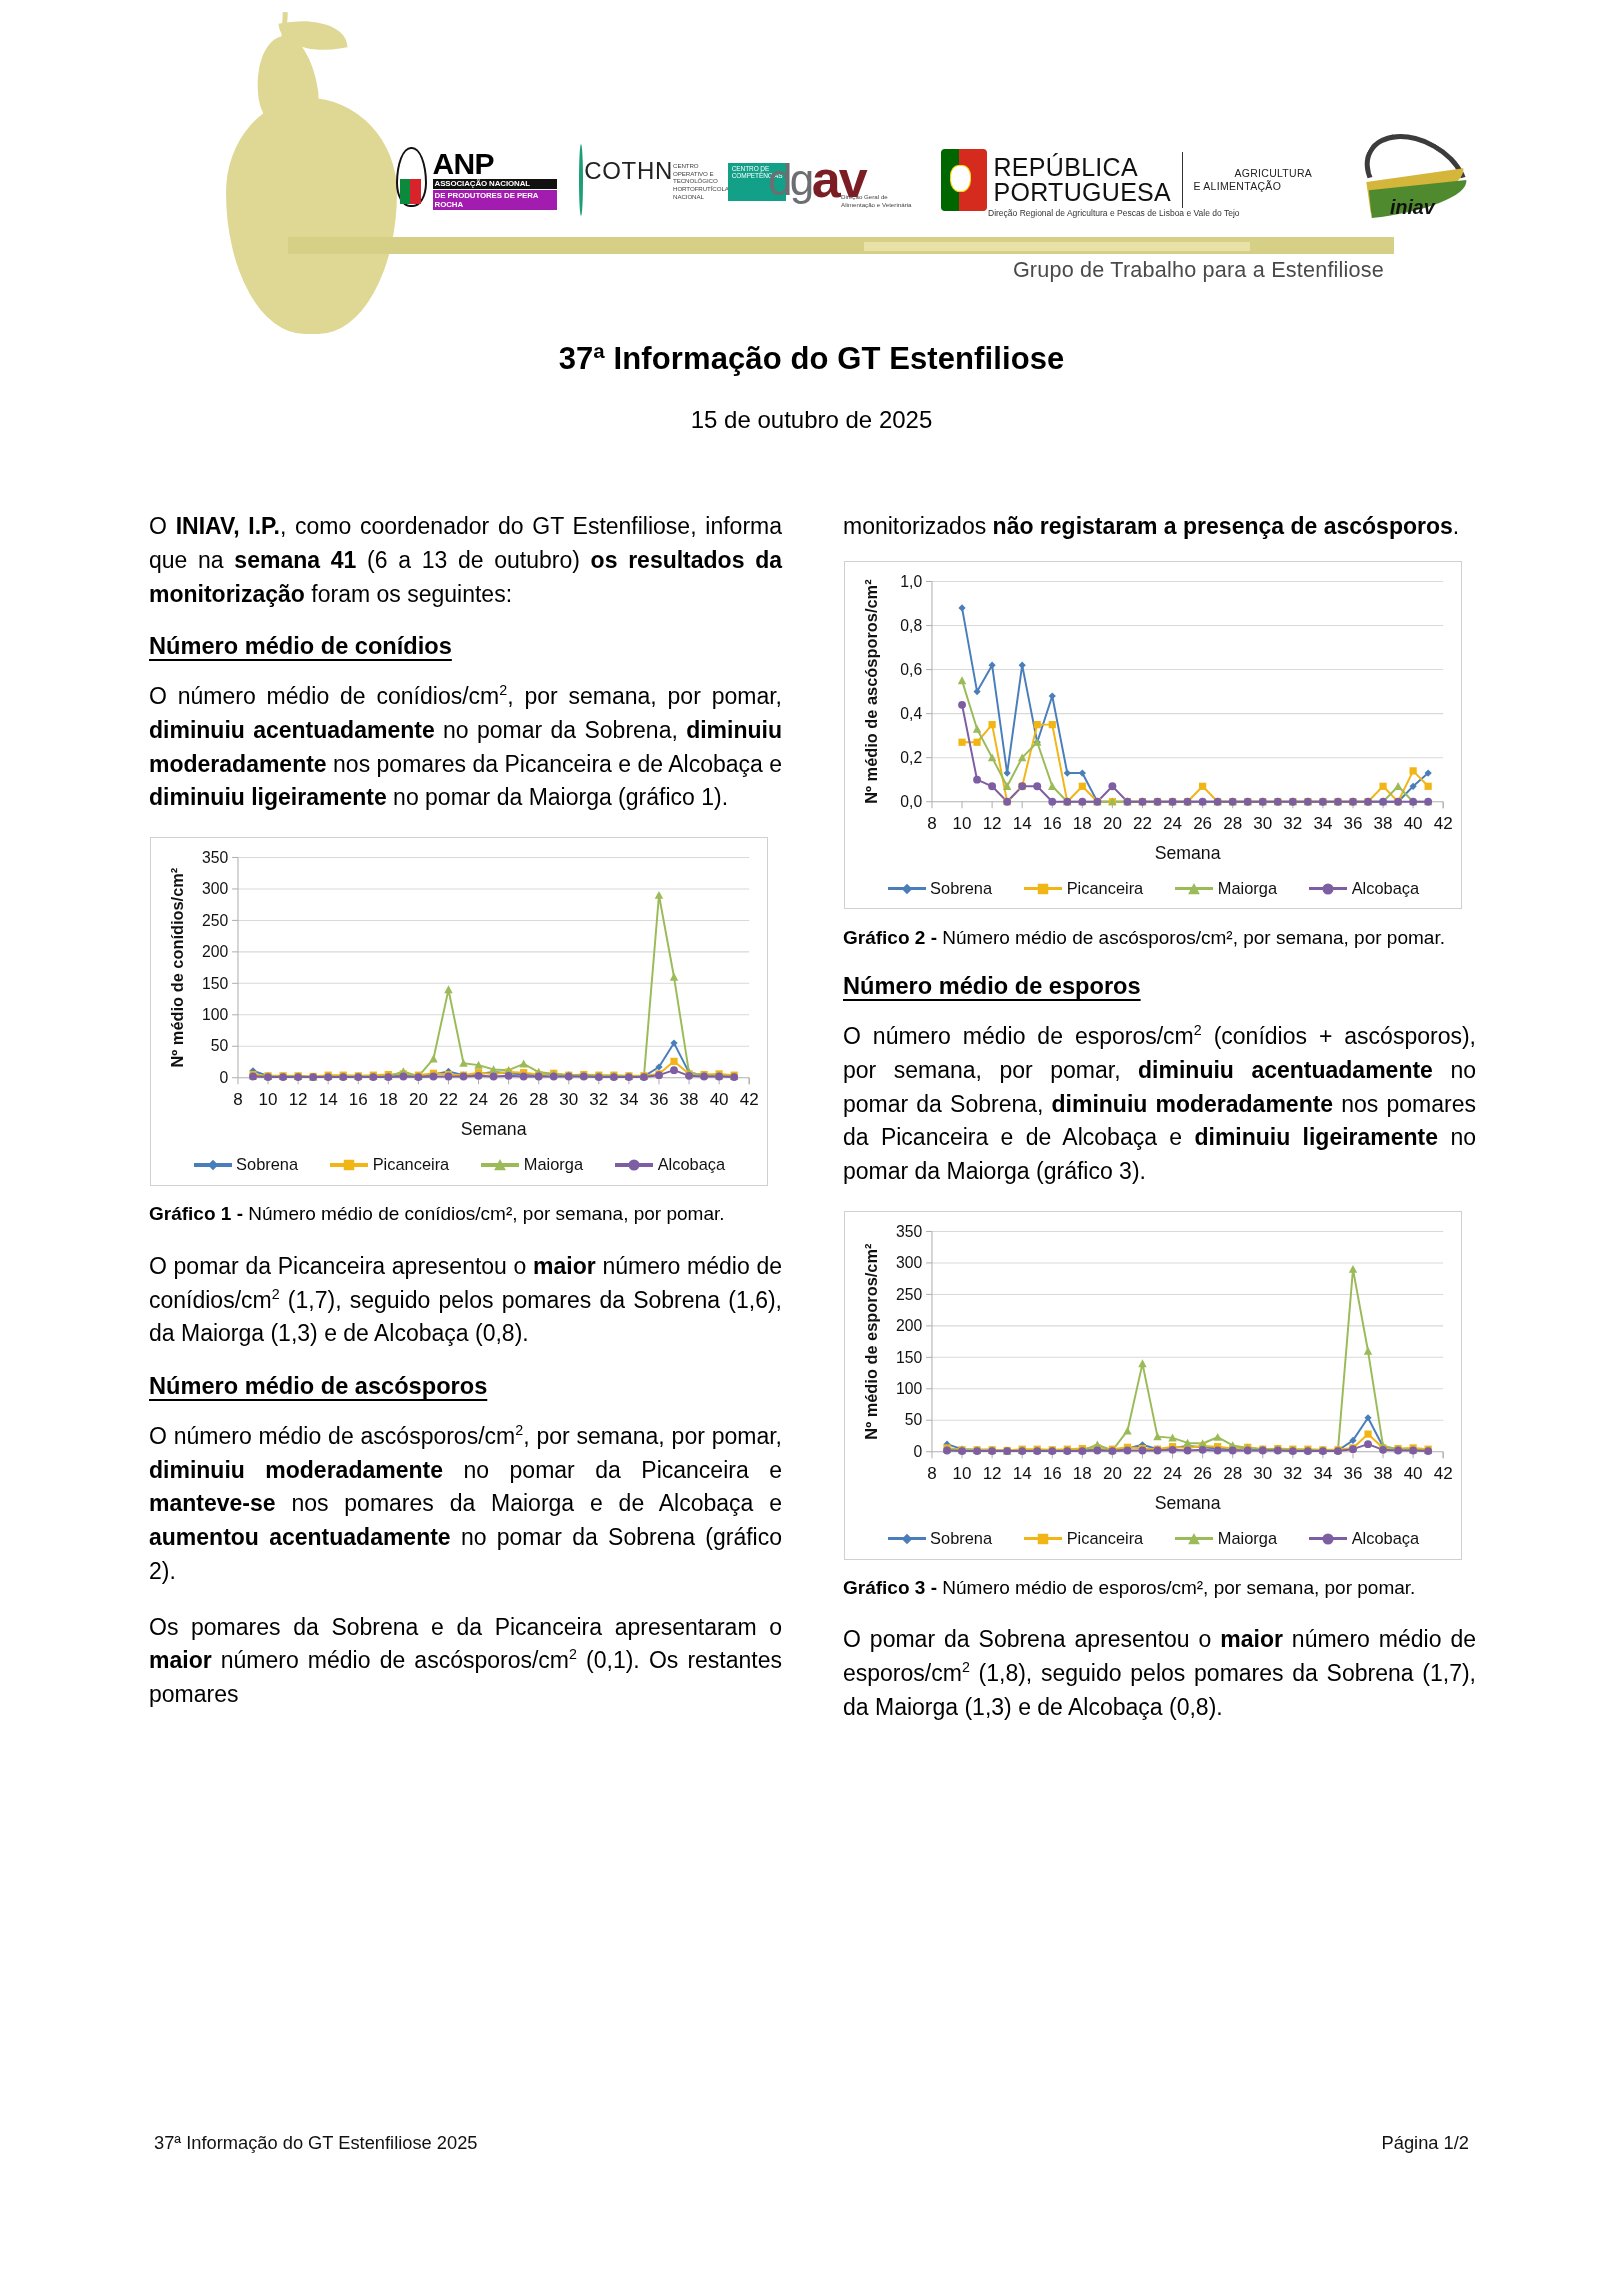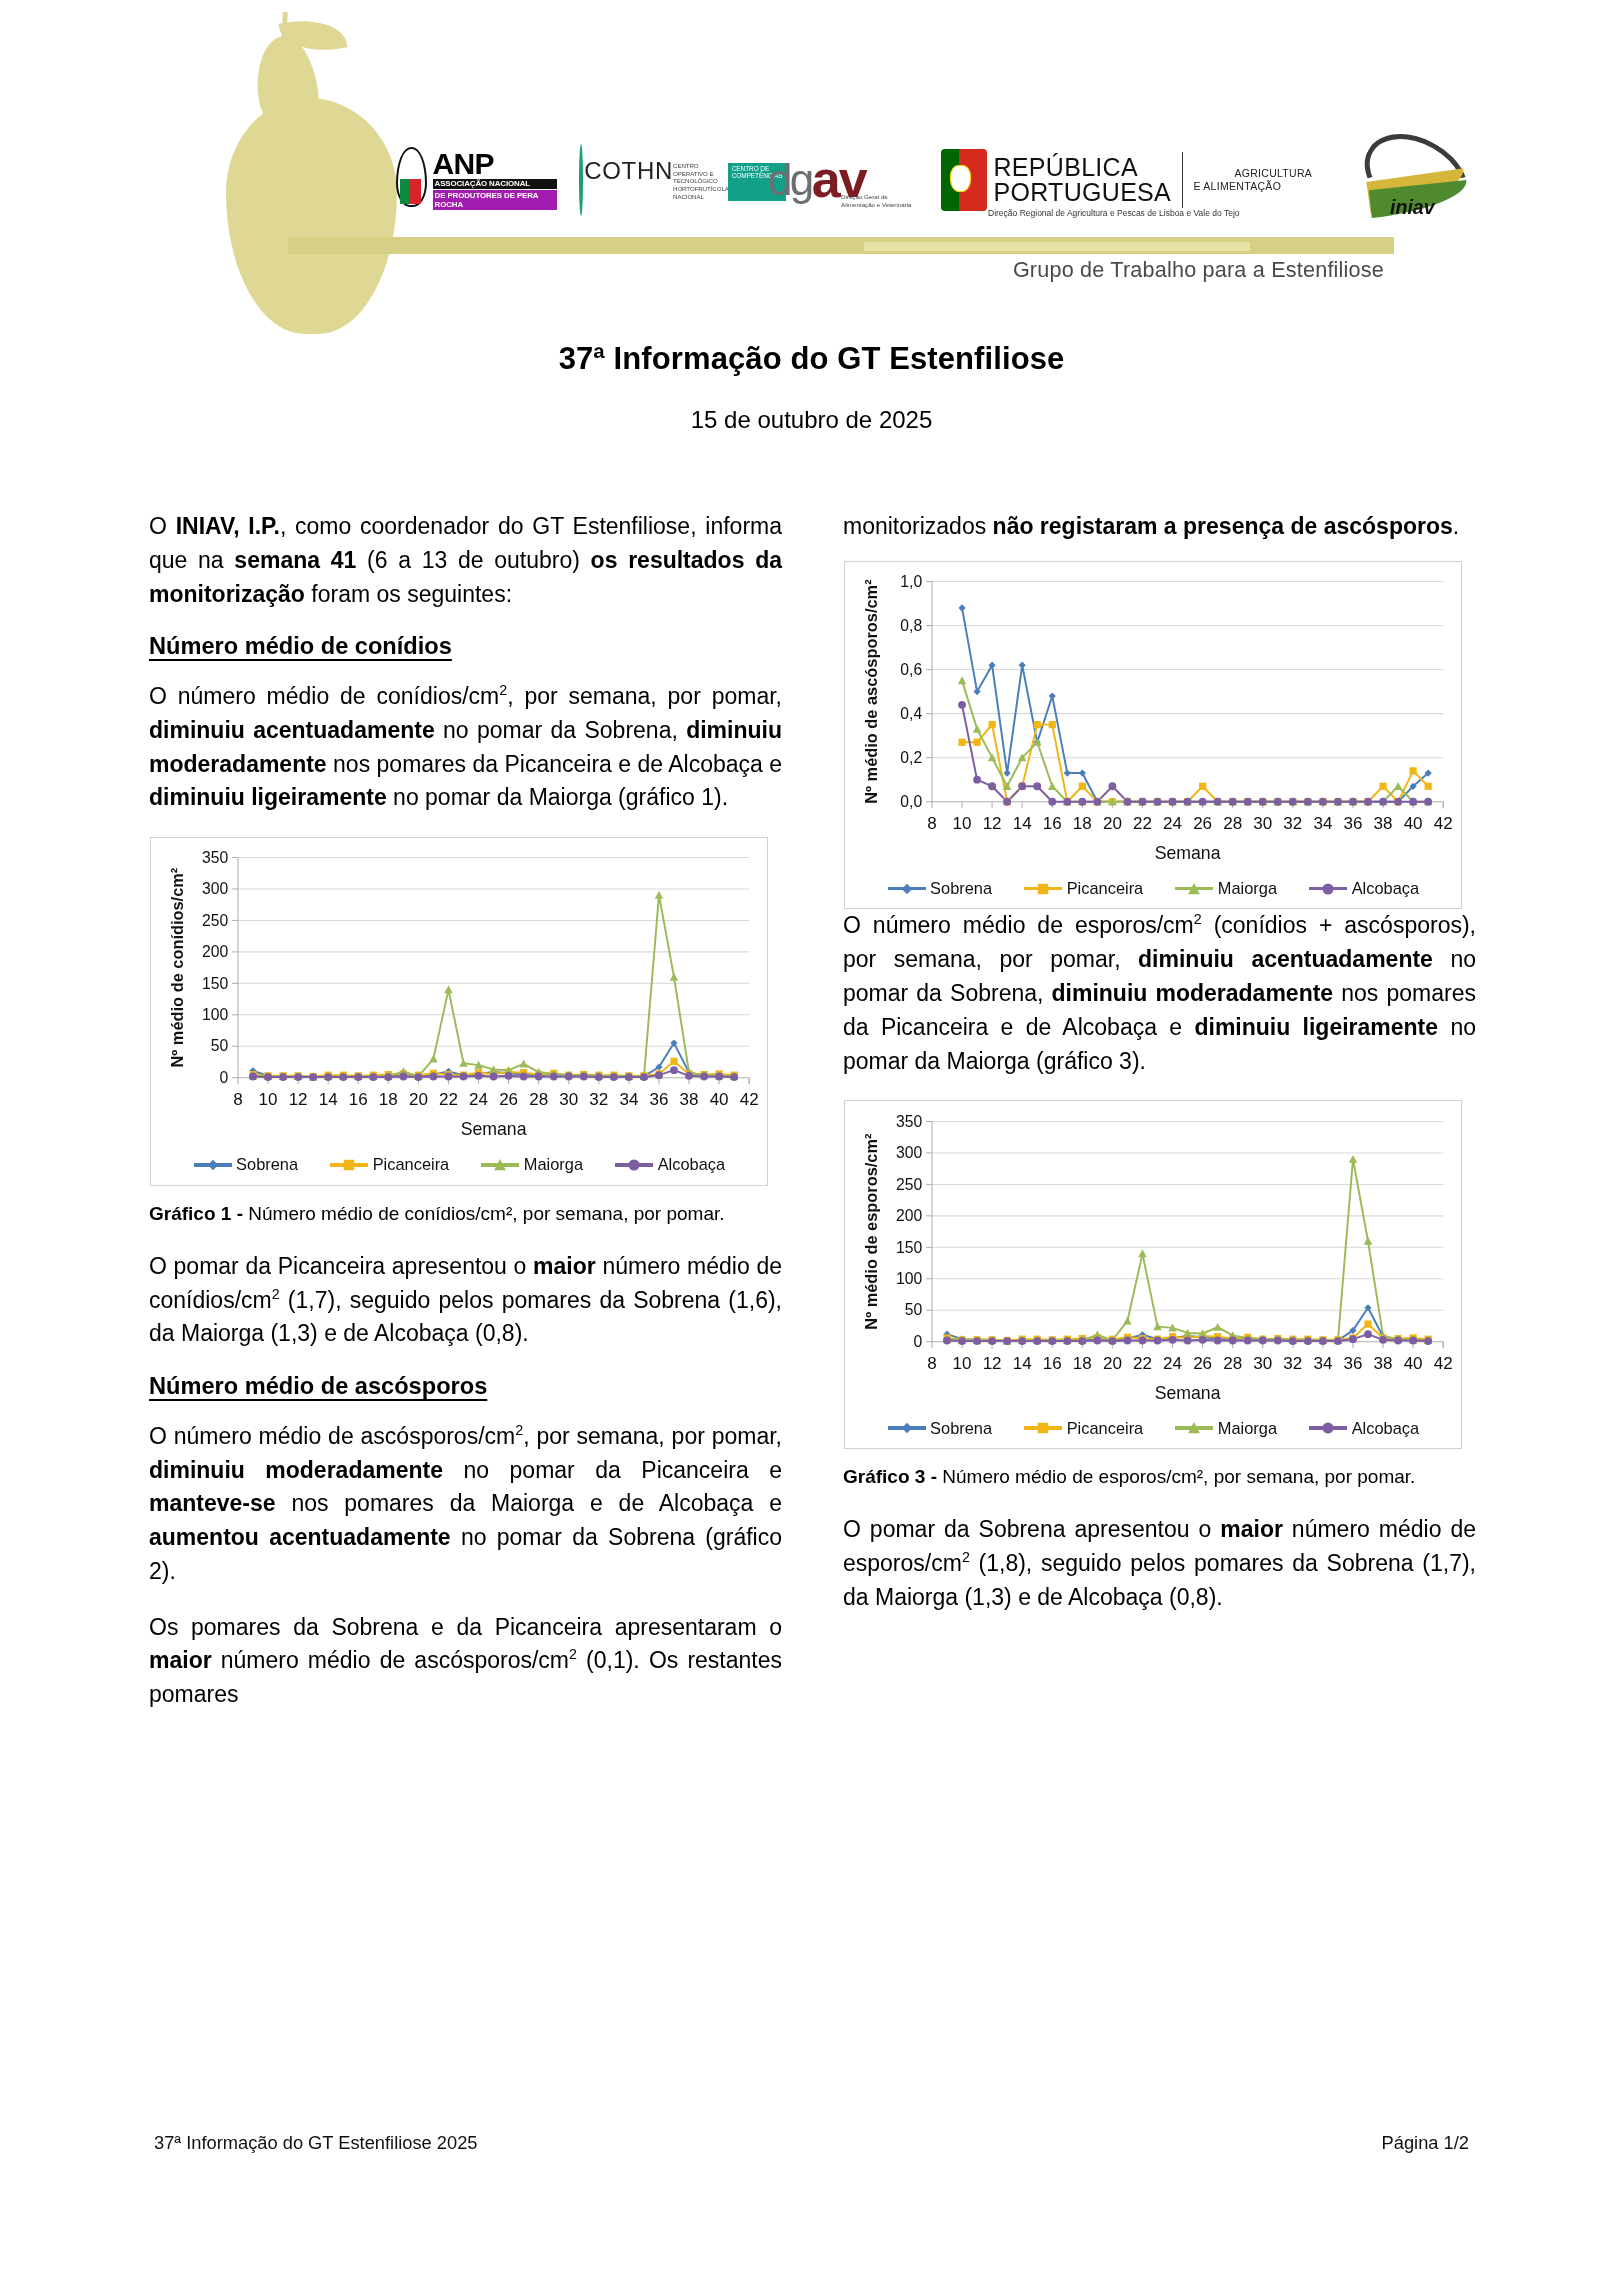--- a/index.html
+++ b/index.html
@@ -817,21 +817,23 @@
             <div class="legend-line" style="background: rgb(126, 94, 163);">
               <svg width="17" height="17" class="mk" viewBox="0 0 26 26">
                 <circle cx="13" cy="13" r="8.5" fill="#7e5ea3"></circle>
               </svg>
             </div>
             <span class="legend-label">Alcobaça</span>
           </div>
         </div>
     </div>
 
-
+    <p class="caption"><b>Gráfico 2 -</b><span> Número médio de ascósporos/cm²,</span><span> por semana, por pomar.</span></p>
+
+    <h3 class="section">Número médio de esporos</h3>
 
     <p class="body"><span>O número médio de esporos/cm</span><sup>2</sup><span> (conídios + ascósporos), por semana, por pomar, </span><b>diminuiu acentuadamente</b><span> no pomar da Sobrena, </span><b>diminuiu moderadamente</b><span> nos pomares da Picanceira e de Alcobaça e </span><b>diminuiu ligeiramente</b><span> no pomar da Maiorga (gráfico 3).</span></p>
 
     <div class="chart-box">
       <svg class="chart-svg" viewBox="0 0 920 470">
           <line x1="122" y1="352" x2="902" y2="352" stroke="#b0b0b0" stroke-width="1.6"></line>
           <line x1="122" y1="304" x2="902" y2="304" stroke="#d9d9d9" stroke-width="1.6"></line>
           <line x1="122" y1="256" x2="902" y2="256" stroke="#d9d9d9" stroke-width="1.6"></line>
           <line x1="122" y1="208" x2="902" y2="208" stroke="#d9d9d9" stroke-width="1.6"></line>
           <line x1="122" y1="160" x2="902" y2="160" stroke="#d9d9d9" stroke-width="1.6"></line>

